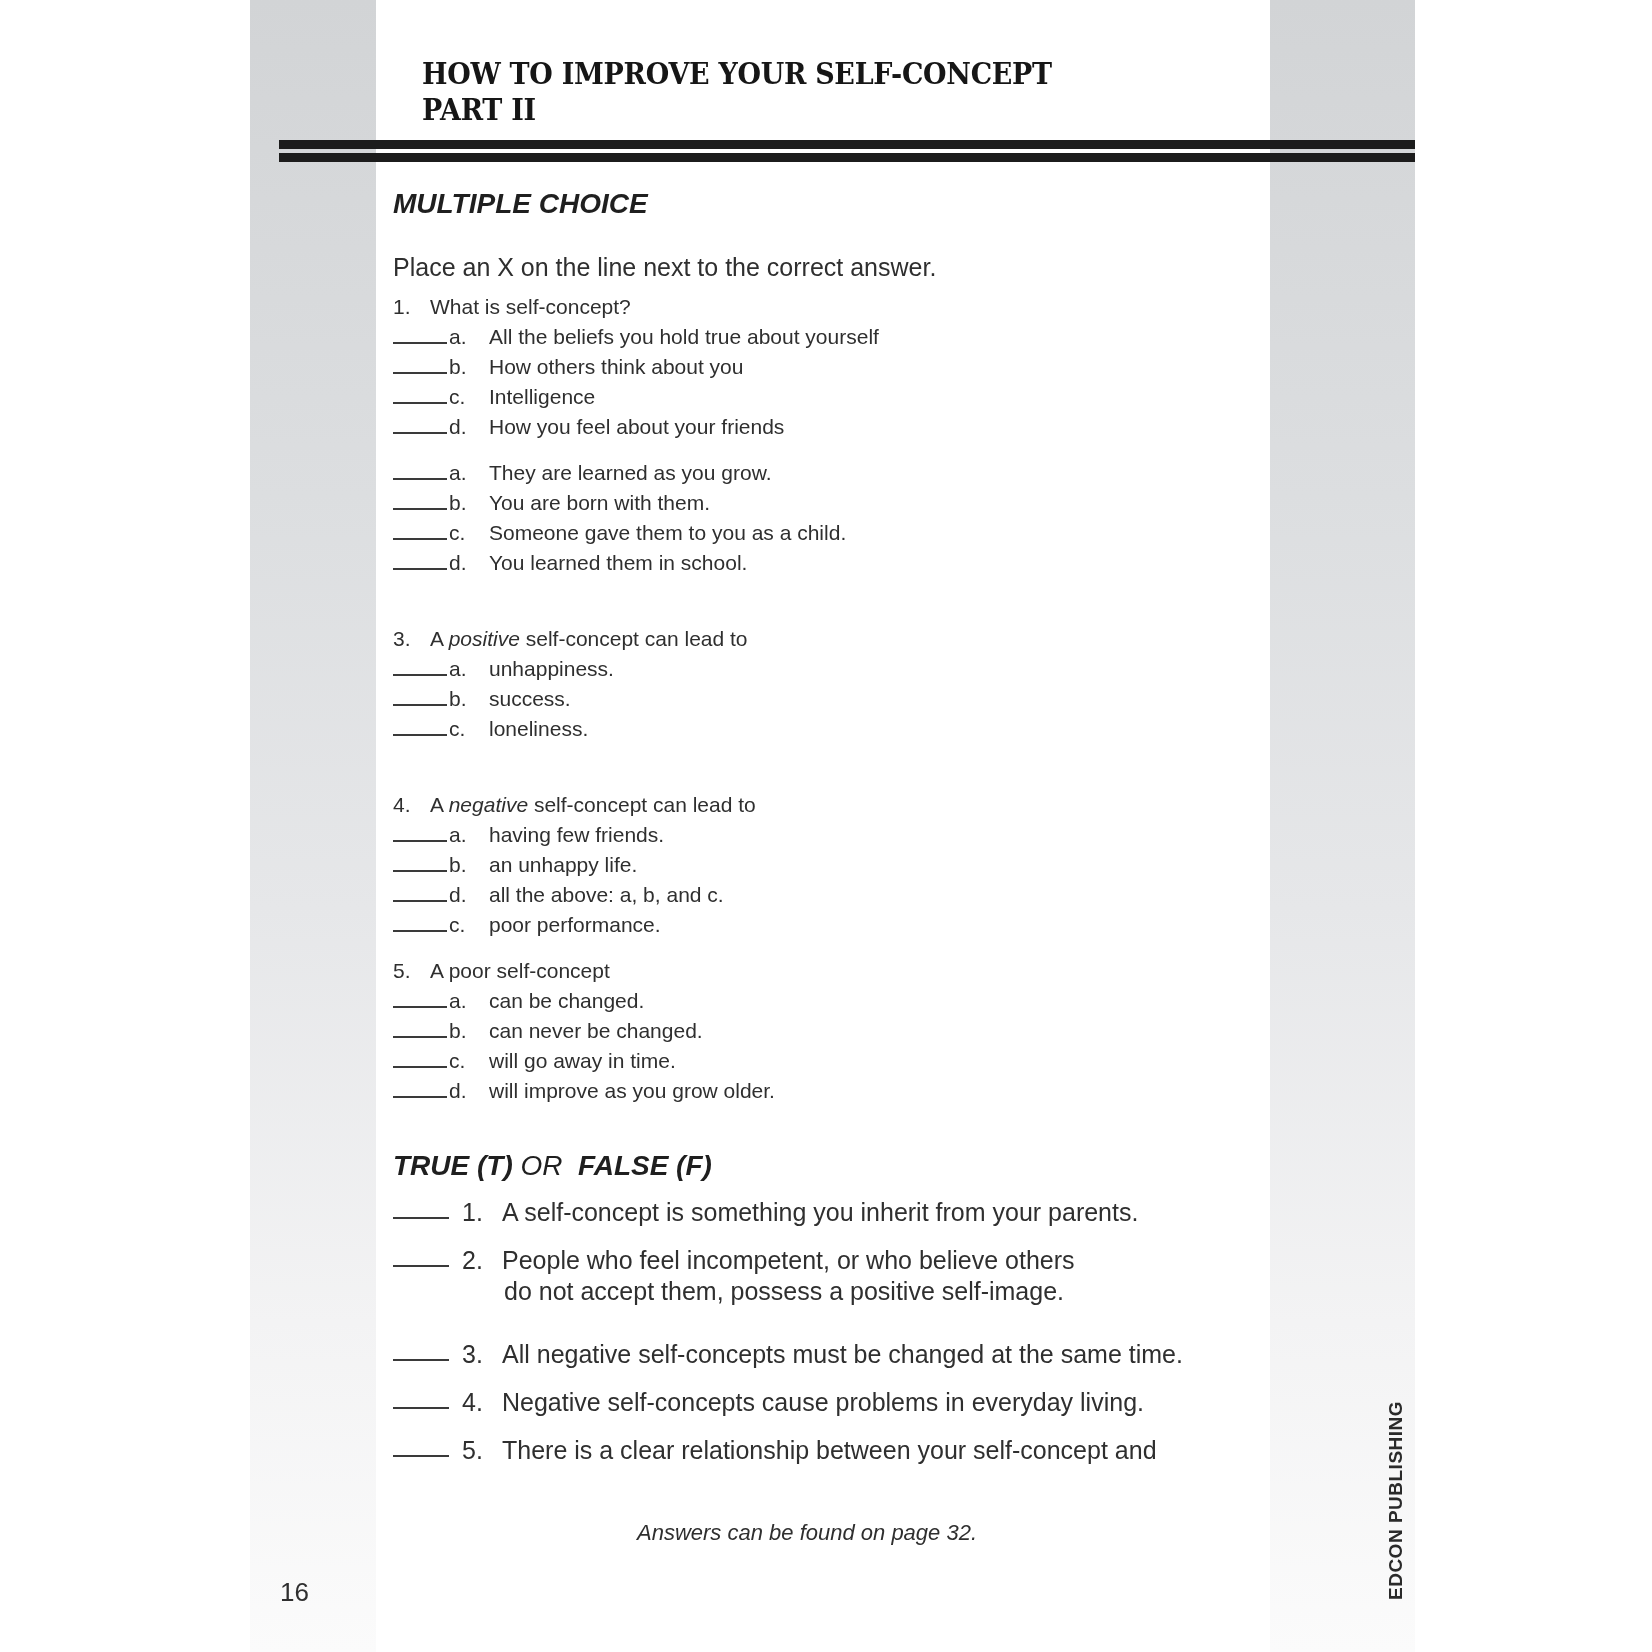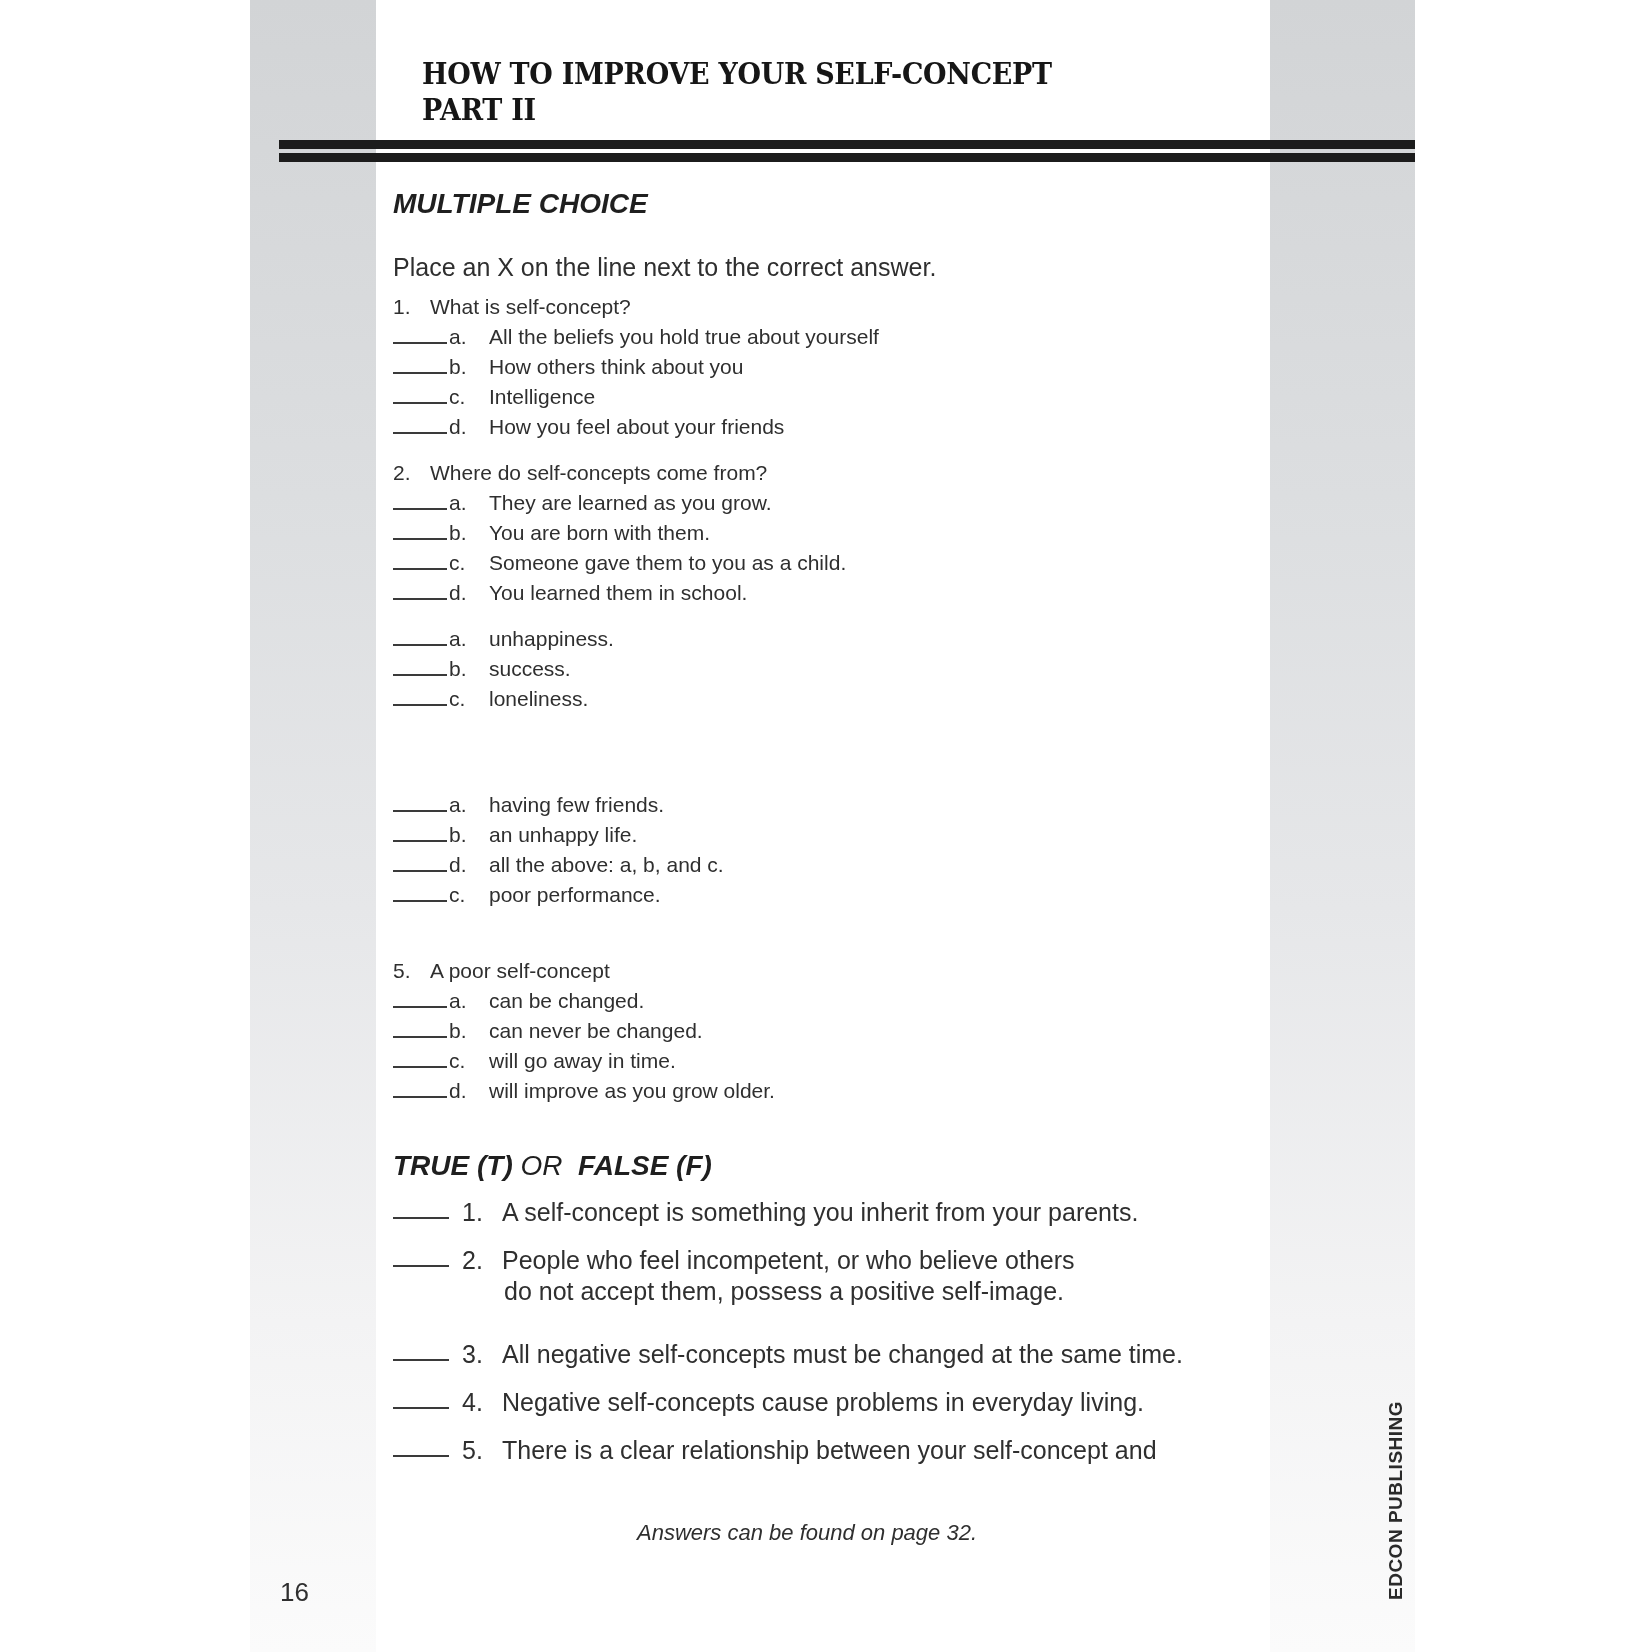--- a/index.html
+++ b/index.html
@@ -53,32 +53,33 @@
 
 <div id="mc-container">
     <div class="q" style="top: 292px;">
       <div class="stem"><span class="num">1.</span><span>What is self-concept?</span><em></em><span></span></div>
       <div class="opt"><span class="blank"></span><span class="letter">a.</span><span>All the beliefs you hold true about yourself</span></div>
       <div class="opt"><span class="blank"></span><span class="letter">b.</span><span>How others think about you</span></div>
       <div class="opt"><span class="blank"></span><span class="letter">c.</span><span>Intelligence</span></div>
       <div class="opt"><span class="blank"></span><span class="letter">d.</span><span>How you feel about your friends</span></div>
     </div>
     <div class="q" style="top: 458px;">
-      <div class="stem"><span class="num">2.</span><span>Where do self-concepts come from?</span><em></em><span></span></div>
       <div class="opt"><span class="blank"></span><span class="letter">a.</span><span>They are learned as you grow.</span></div>
       <div class="opt"><span class="blank"></span><span class="letter">b.</span><span>You are born with them.</span></div>
       <div class="opt"><span class="blank"></span><span class="letter">c.</span><span>Someone gave them to you as a child.</span></div>
       <div class="opt"><span class="blank"></span><span class="letter">d.</span><span>You learned them in school.</span></div>
     </div>
     <div class="q" style="top: 624px;">
+      <div class="stem"><span class="num">3.</span><span>A </span><em>positive</em><span> self-concept can lead to</span></div>
       <div class="opt"><span class="blank"></span><span class="letter">a.</span><span>unhappiness.</span></div>
       <div class="opt"><span class="blank"></span><span class="letter">b.</span><span>success.</span></div>
       <div class="opt"><span class="blank"></span><span class="letter">c.</span><span>loneliness.</span></div>
     </div>
     <div class="q" style="top: 790px;">
+      <div class="stem"><span class="num">4.</span><span>A </span><em>negative</em><span> self-concept can lead to</span></div>
       <div class="opt"><span class="blank"></span><span class="letter">a.</span><span>having few friends.</span></div>
       <div class="opt"><span class="blank"></span><span class="letter">b.</span><span>an unhappy life.</span></div>
       <div class="opt"><span class="blank"></span><span class="letter">d.</span><span>all the above: a, b, and c.</span></div>
       <div class="opt"><span class="blank"></span><span class="letter">c.</span><span>poor performance.</span></div>
     </div>
     <div class="q" style="top: 956px;">
       <div class="stem"><span class="num">5.</span><span>A poor self-concept</span><em></em><span></span></div>
       <div class="opt"><span class="blank"></span><span class="letter">a.</span><span>can be changed.</span></div>
       <div class="opt"><span class="blank"></span><span class="letter">b.</span><span>can never be changed.</span></div>
       <div class="opt"><span class="blank"></span><span class="letter">c.</span><span>will go away in time.</span></div>

